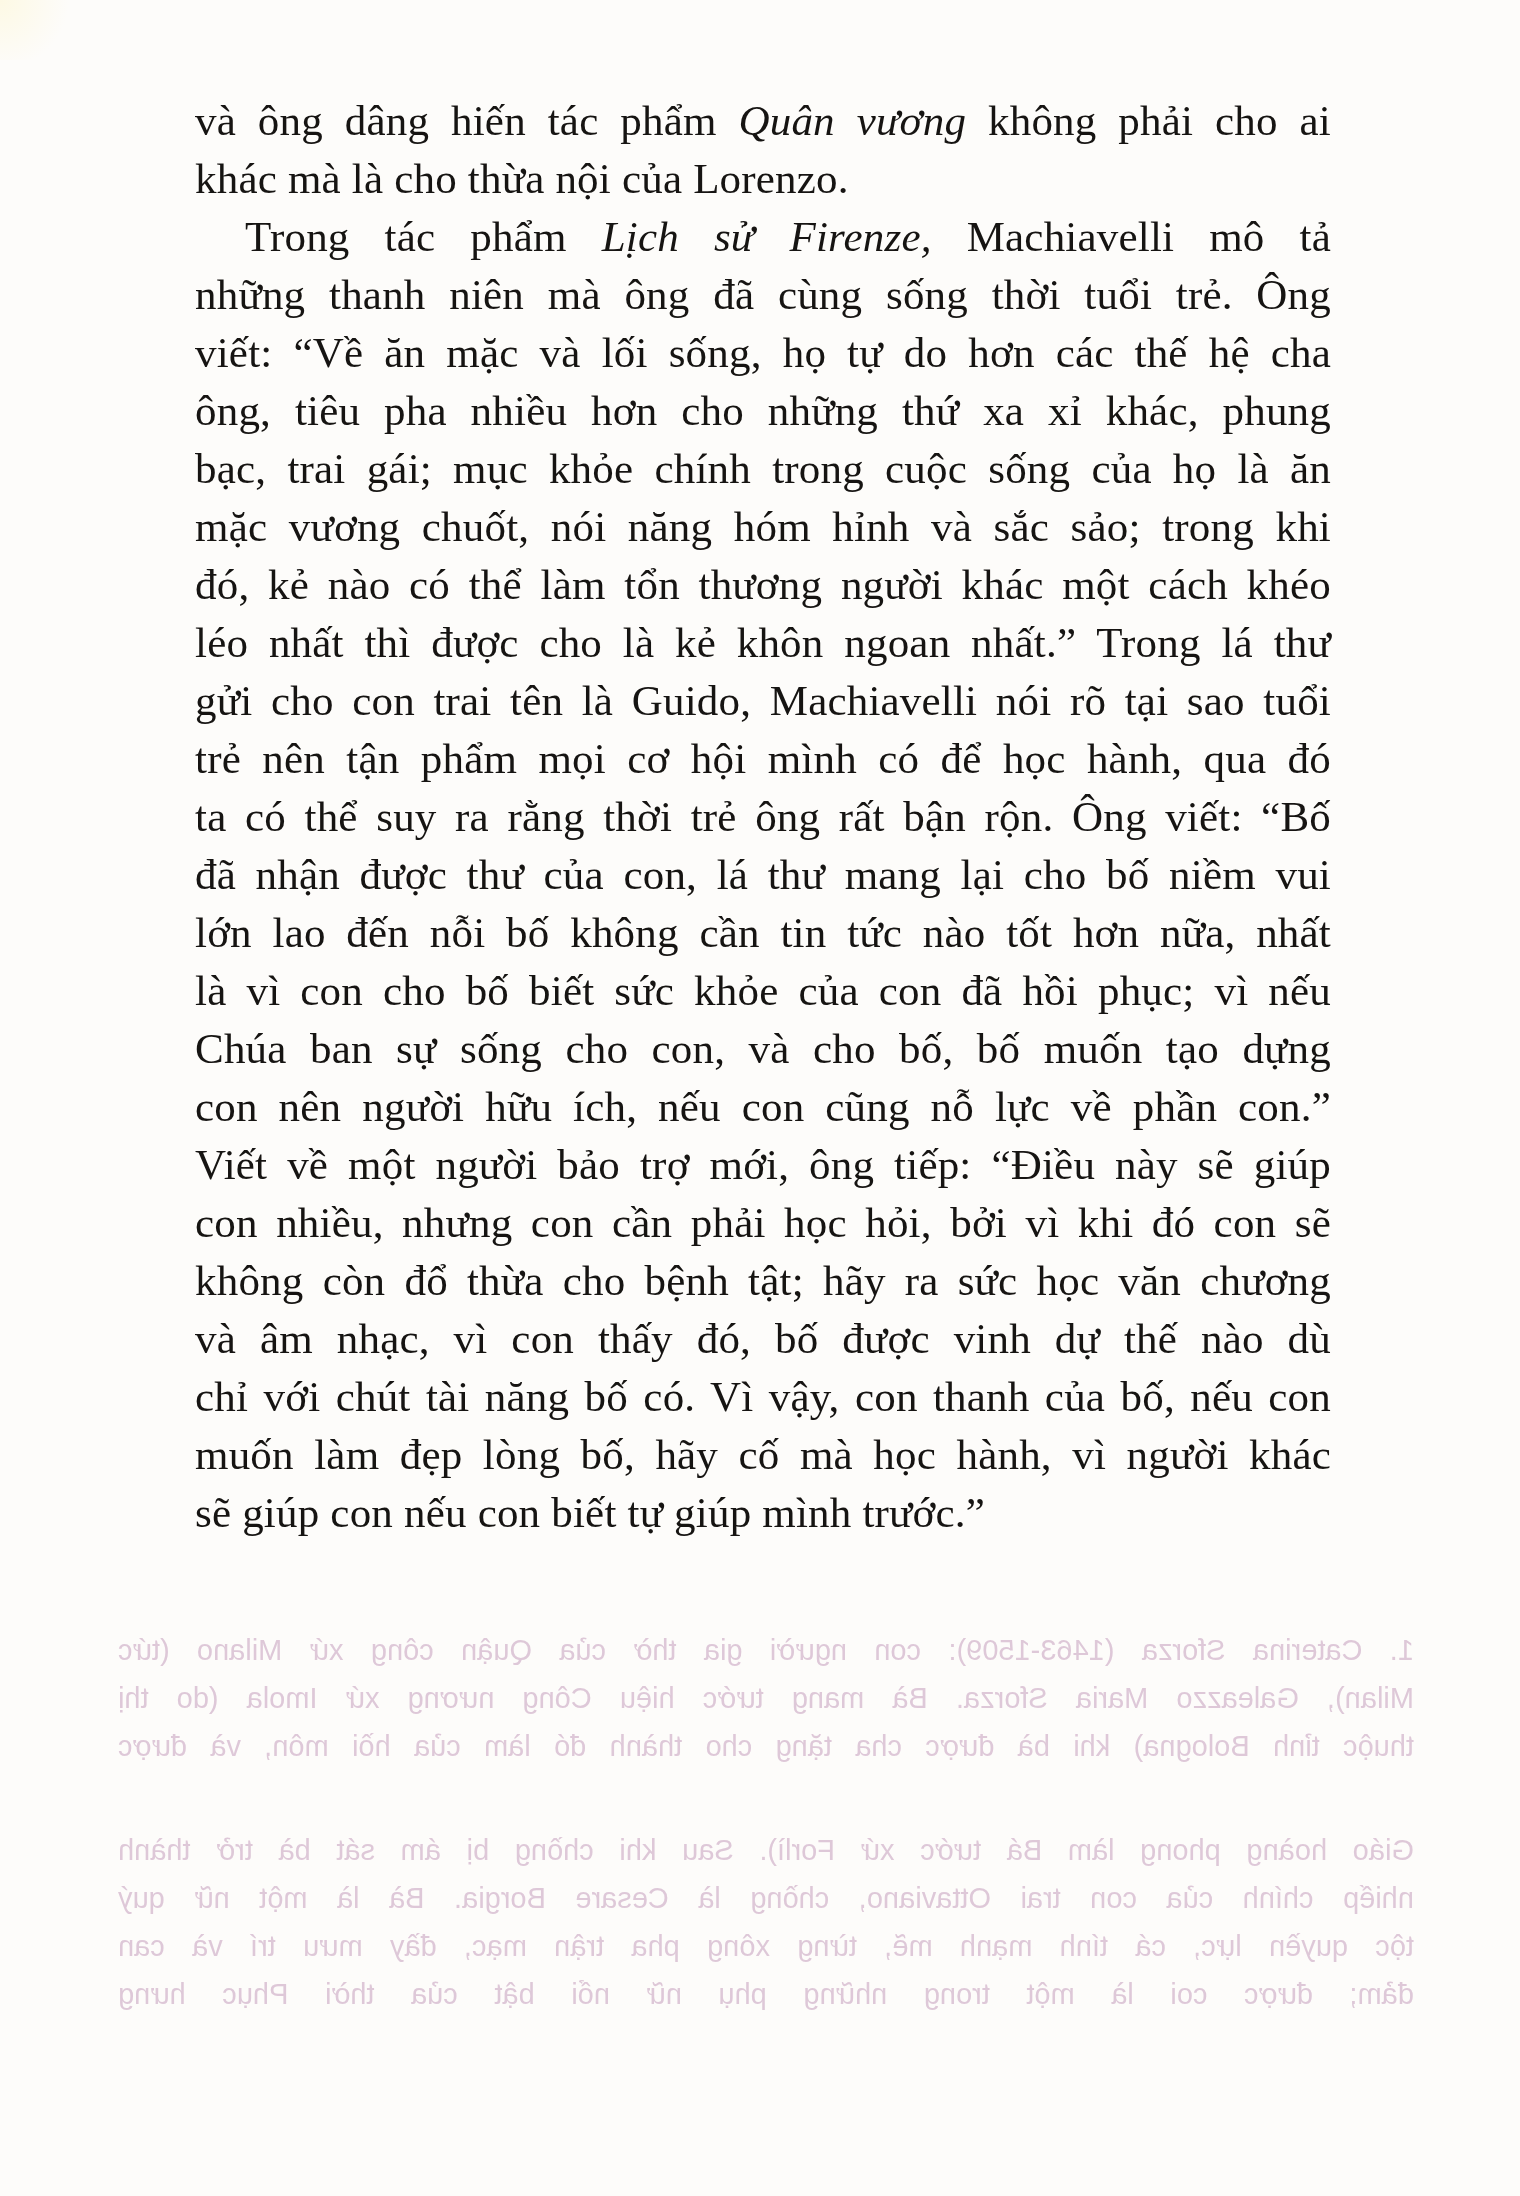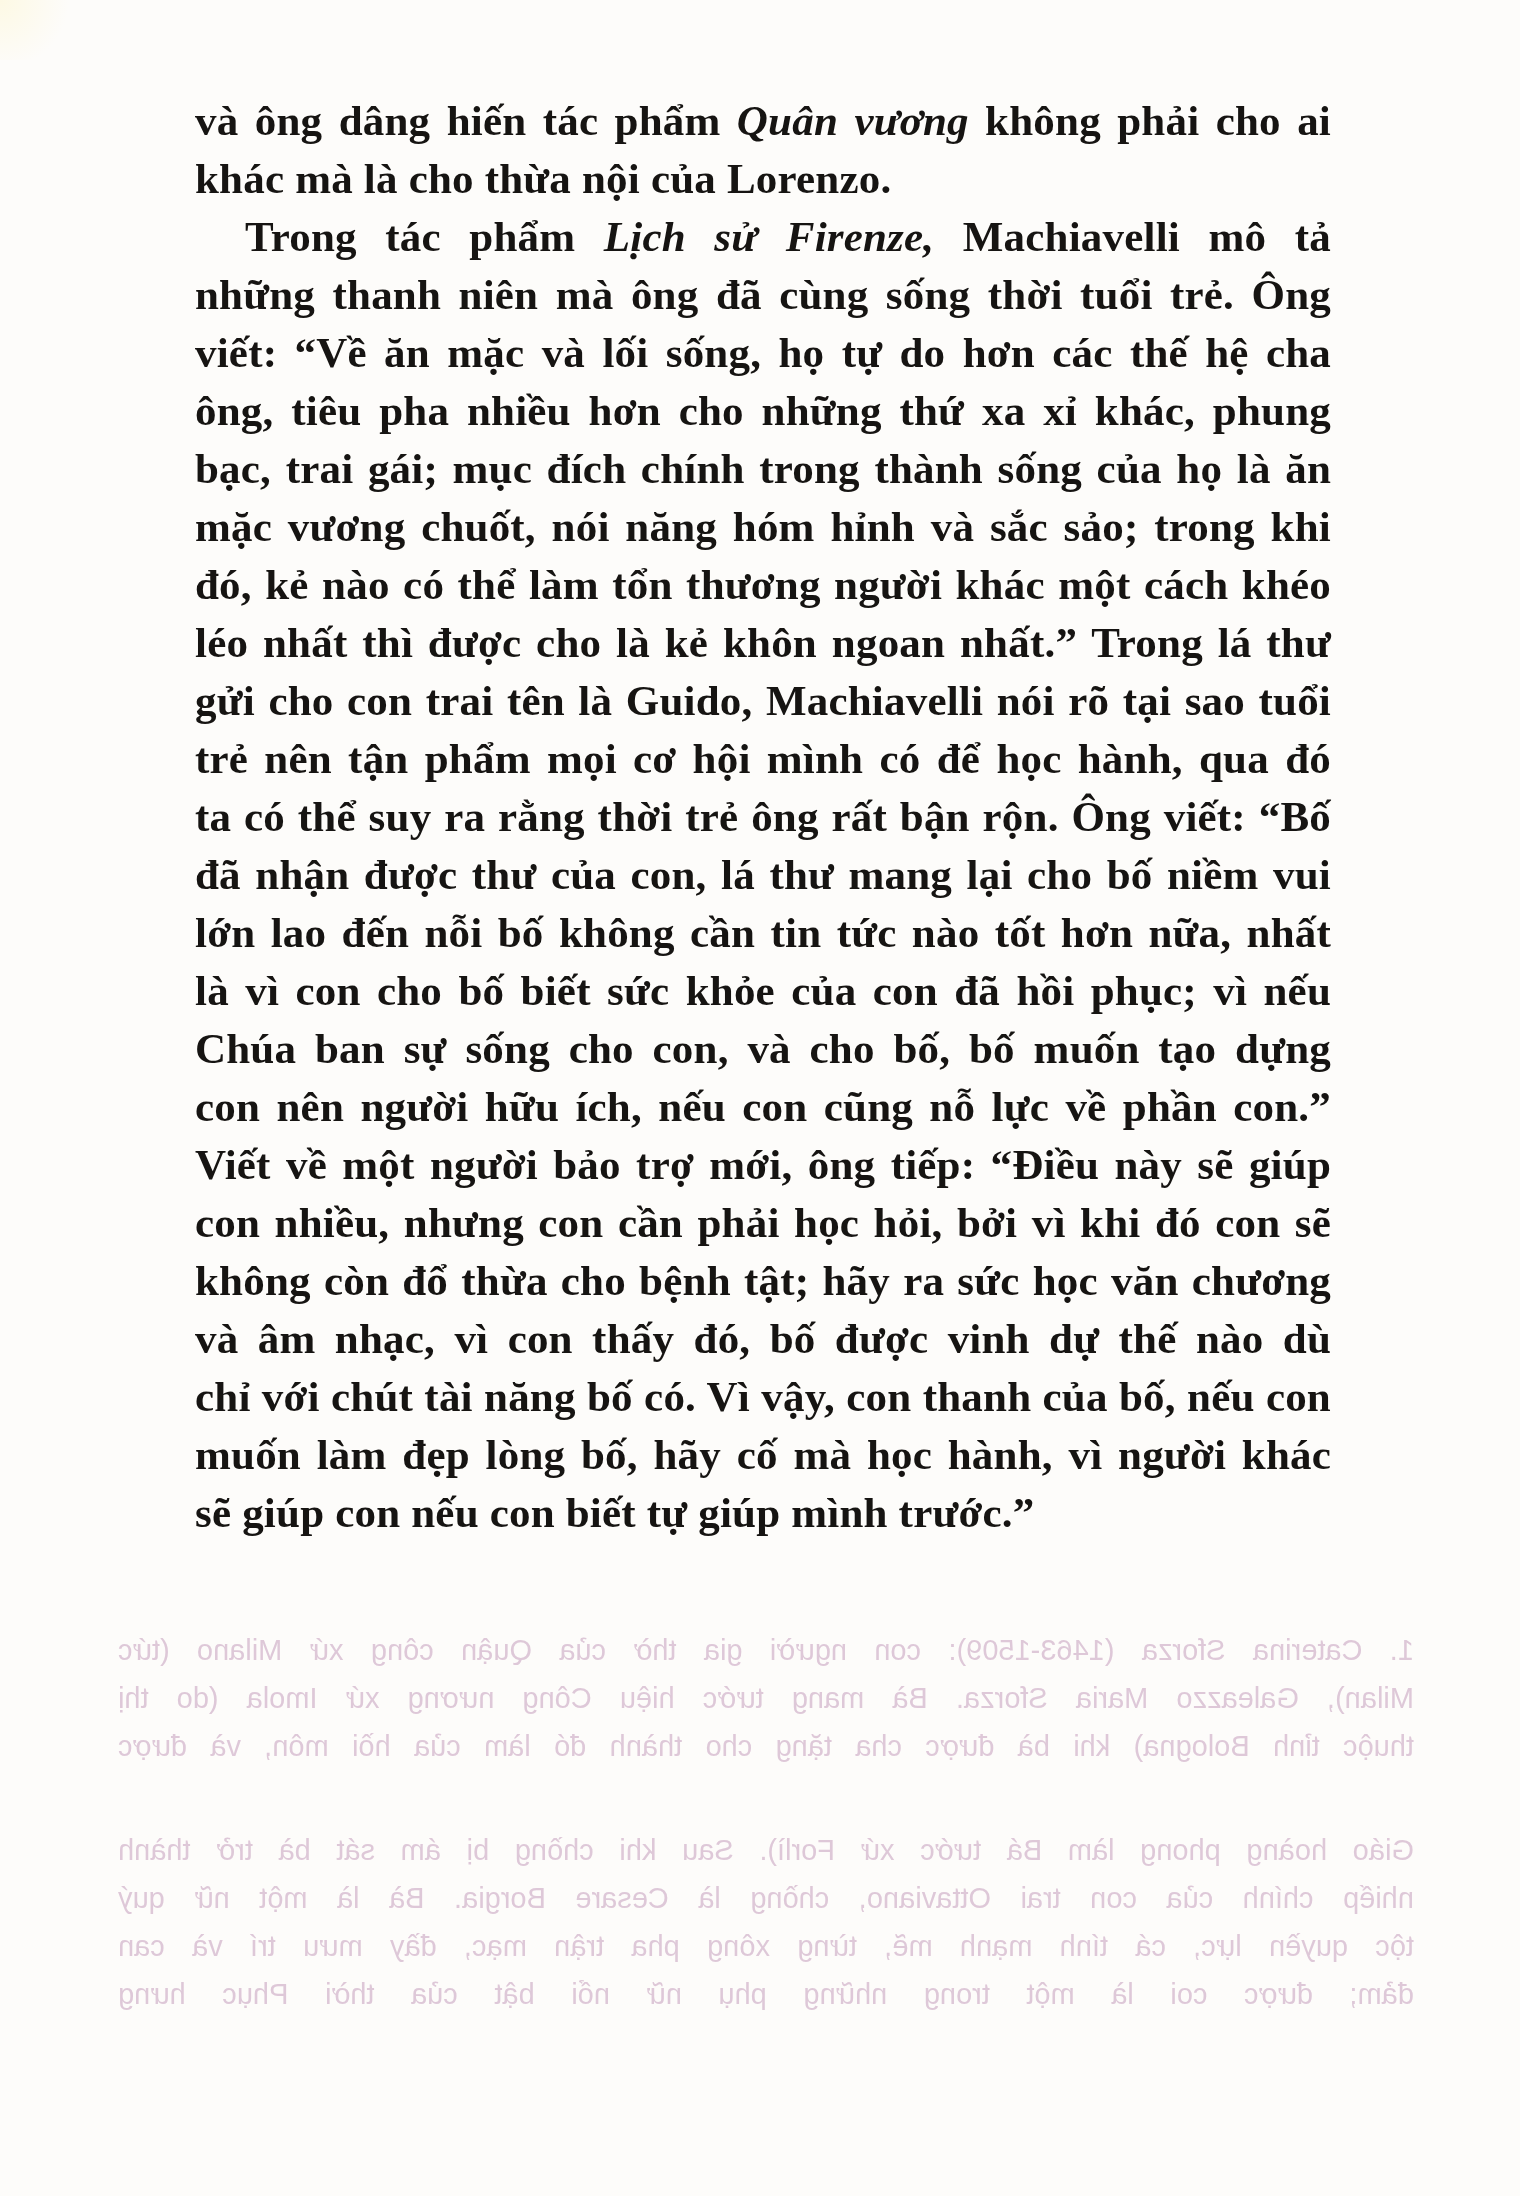--- a/index.html
+++ b/index.html
@@ -15,21 +15,21 @@
   
   .corner-tint{
     position:absolute;left:0;top:0;width:70px;height:60px;
     background:radial-gradient(circle at 0 0,#fdf9e4 0%,rgba(253,249,228,0) 75%);
   }
   .textcol{
     position:absolute;left:195px;top:92px;width:1136px;
     font-size:43px;line-height:58px;
     letter-spacing:0.2px;
   }
-  .bline{height:58px;white-space:normal;font-weight:bold;}
+  .bline{height:58px;white-space:normal;}
   .jline{text-align:justify;text-align-last:justify;}
   .eline{text-align:left;}
   .indent{text-indent:50px;}
   .ital{font-style:italic;}
   
   .bleed{
     position:absolute;left:118px;width:1296px;
     font-family:"Liberation Sans","DejaVu Sans",sans-serif;
     font-size:29px;line-height:48px;
     color:#d9c0d3;
@@ -66,21 +66,21 @@
 
   <div class="textcol toplayer">
 
     <div class="bline jline"><span>và ông dâng hiến tác phẩm </span><span class="ital">Quân vương</span><span> không phải cho ai</span></div>
     <div class="bline eline">khác mà là cho thừa nội của Lorenzo.</div>
 
     <div class="bline jline indent"><span>Trong tác phẩm </span><span class="ital">Lịch sử Firenze,</span><span> Machiavelli mô tả</span></div>
     <div class="bline jline">những thanh niên mà ông đã cùng sống thời tuổi trẻ. Ông</div>
     <div class="bline jline">viết: “Về ăn mặc và lối sống, họ tự do hơn các thế hệ cha</div>
     <div class="bline jline">ông, tiêu pha nhiều hơn cho những thứ xa xỉ khác, phung</div>
-    <div class="bline jline">bạc, trai gái; mục đích chính trong thành sống của họ là ăn</div>
+    <div class="bline jline">bạc, trai gái; mục khỏe chính trong cuộc sống của họ là ăn</div>
     <div class="bline jline">mặc vương chuốt, nói năng hóm hỉnh và sắc sảo; trong khi</div>
     <div class="bline jline">đó, kẻ nào có thể làm tổn thương người khác một cách khéo</div>
     <div class="bline jline">léo nhất thì được cho là kẻ khôn ngoan nhất.” Trong lá thư</div>
     <div class="bline jline">gửi cho con trai tên là Guido, Machiavelli nói rõ tại sao tuổi</div>
     <div class="bline jline">trẻ nên tận phẩm mọi cơ hội mình có để học hành, qua đó</div>
     <div class="bline jline">ta có thể suy ra rằng thời trẻ ông rất bận rộn. Ông viết: “Bố</div>
     <div class="bline jline">đã nhận được thư của con, lá thư mang lại cho bố niềm vui</div>
     <div class="bline jline">lớn lao đến nỗi bố không cần tin tức nào tốt hơn nữa, nhất</div>
     <div class="bline jline">là vì con cho bố biết sức khỏe của con đã hồi phục; vì nếu</div>
     <div class="bline jline">Chúa ban sự sống cho con, và cho bố, bố muốn tạo dựng</div>

